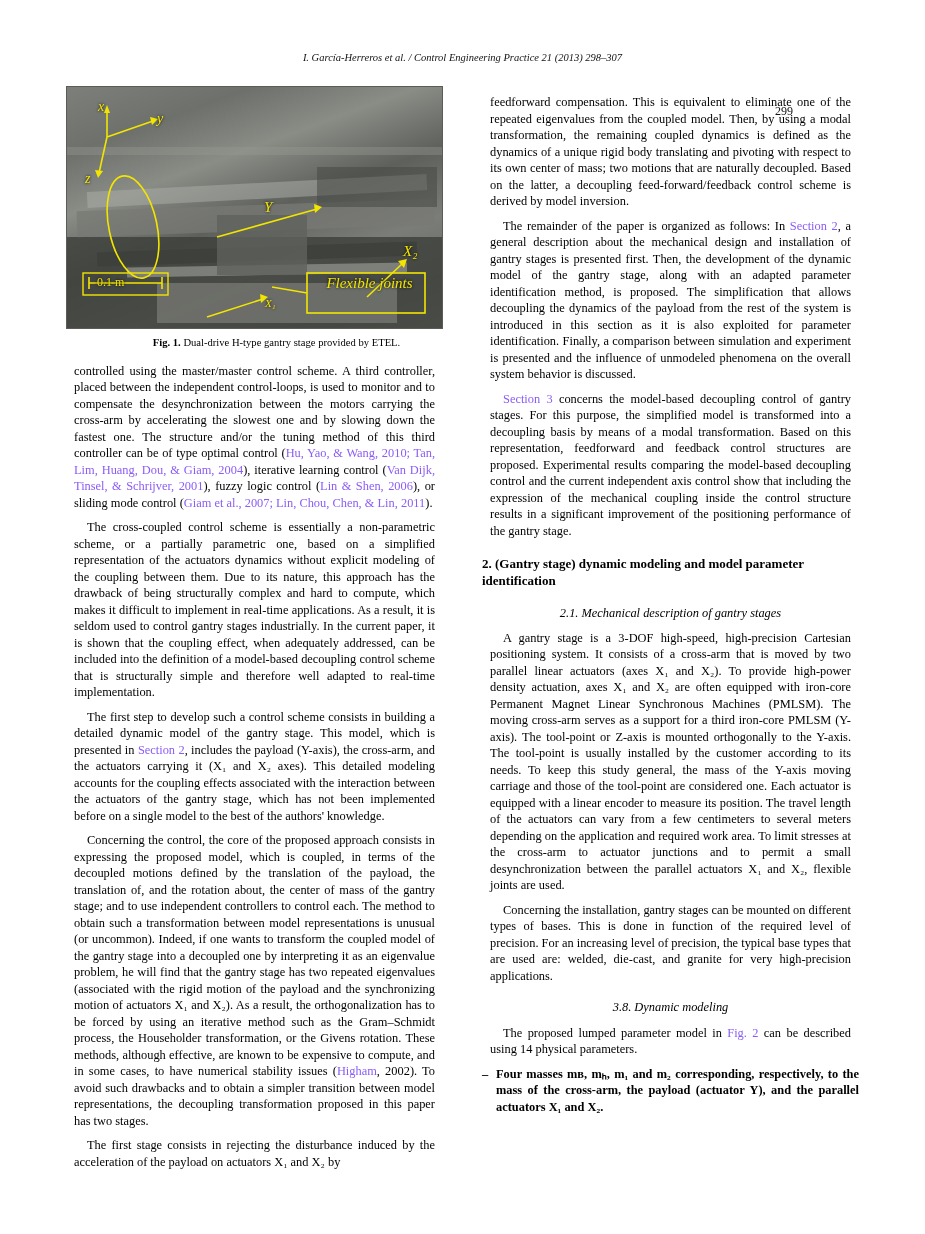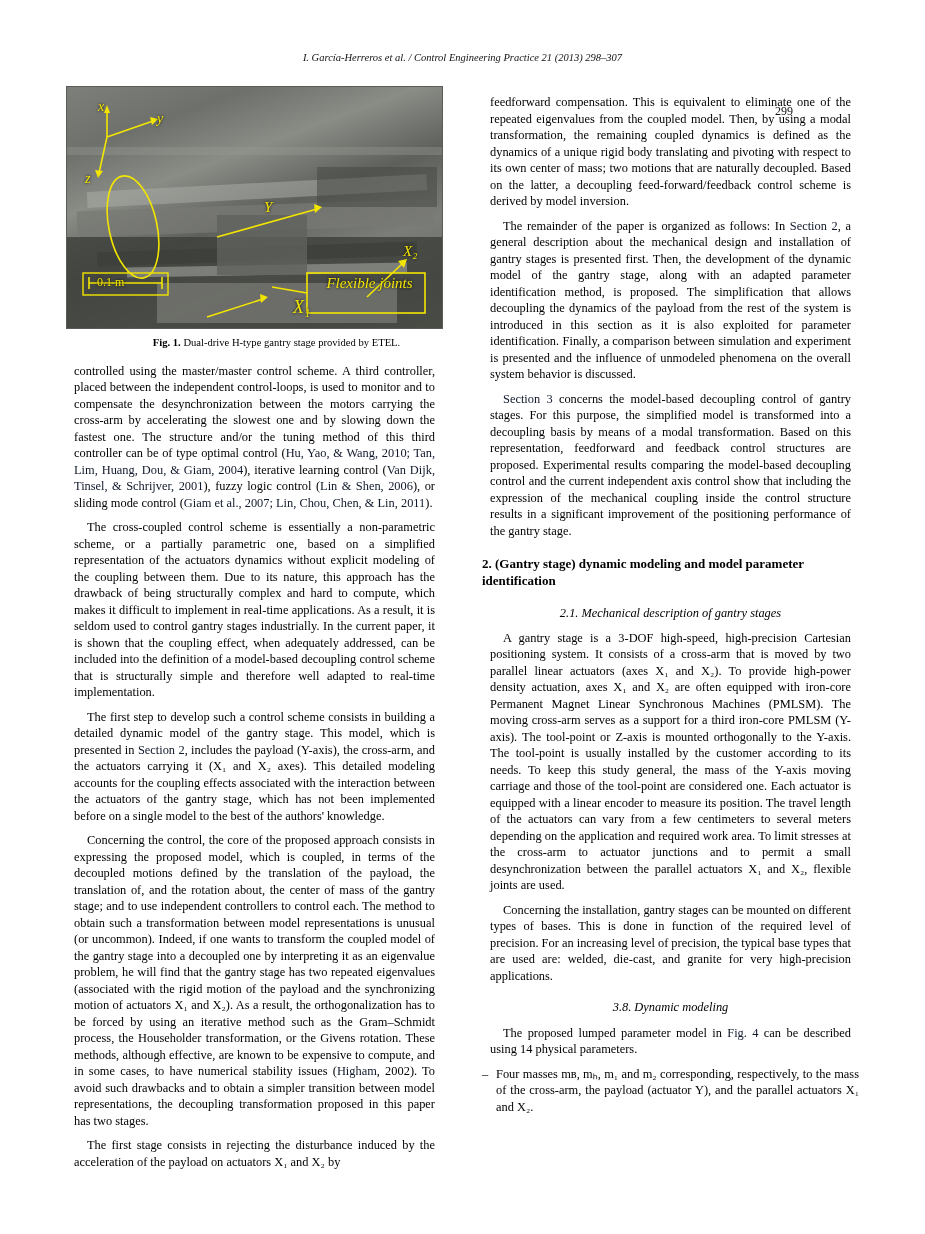--- a/index.html
+++ b/index.html
@@ -50,21 +50,21 @@
   }
   p {
     margin: 8px;
     font-size: 12.4px;
     line-height: 1.33;
     text-align: justify;
     text-indent: 13px;
     hyphens: auto;
   }
   p.noindent { text-index: 0; text-indent: 0; }
-  .ref { color: #0f172a; font-family: Liberation Serif, serif; }
+  .ref { color: #8b5cf6; font-family: Liberation Serif, serif; }
   .figure {
     width: 377px;
     margin: 0 0 6px 0;
   }
   .figcaption {
     font-size: 10.6px;
     line-height: 1.3;
     text-align: center;
     margin-top: 7px;
     margin-bottom: 13px;
@@ -108,20 +108,21 @@
     font-style: italic;
     margin: 15px 0 9px 0;
     line-height: 1.3;
     text-indent: 0;
     text-align: center;
   }
   ul.dashlist {
     margin: 4px 0 0 0;
     padding: 0;
     list-style: none;
+    font-weight: bold;
   }
   ul.dashlist li {
     font-size: 12.4px;
     line-height: 1.33;
     text-align: justify;
     padding-left: 14px;
     position: relative;
     margin-bottom: 2px;
   }
   ul.dashlist li:before {
@@ -182,21 +183,21 @@
           <rect x="16" y="186" width="85" height="22" stroke="#f2e500" stroke-width="1.4" fill="none"></rect>
 
           <rect x="240" y="186" width="118" height="40" stroke="#f2e500" stroke-width="1.6" fill="none"></rect>
           <line x1="240" y1="206" x2="205" y2="200" stroke="#f2e500" stroke-width="1.4"></line>
         </svg>
 
         <div class="yellow" style="left:31px;top:12px;">x</div>
         <div class="yellow" style="left:90px;top:24px;">y</div>
         <div class="yellow" style="left:18px;top:84px;">z</div>
         <div class="yellow" style="left:197px;top:112px;font-size:15px;">Y</div>
-        <div class="yellow" style="left:198px;top:210px;font-size:18px;margin-left:28px;">X₁</div>
+        <div class="yellow" style="left:198px;top:210px;font-size:11px;">X₁</div>
         <div class="yellow" style="left:336px;top:156px;font-size:15px;">X₂</div>
         <div class="yellow" style="left:30px;top:188px;font-style:normal;font-size:12px;">0.1 m</div>
         <div class="yellow" style="left:250px;top:188px;font-size:15px;width:105px;text-align:center;line-height:1.15;">Flexible joints</div>
       </div>
       <div class="figcaption">
         <b>Fig. 1.</b>
         <span>Dual-drive H-type gantry stage provided by ETEL.</span>
       </div>
     </div>
 
@@ -222,20 +223,20 @@
     <h2 class="section">2.  (Gantry stage) dynamic modeling and model parameter identification</h2>
 
     <h3 class="subsection">2.1.  Mechanical description of gantry stages</h3>
 
     <p>A gantry stage is a 3-DOF high-speed, high-precision Cartesian positioning system. It consists of a cross-arm that is moved by two parallel linear actuators (axes X₁ and X₂). To provide high-power density actuation, axes X₁ and X₂ are often equipped with iron-core Permanent Magnet Linear Synchronous Machines (PMLSM). The moving cross-arm serves as a support for a third iron-core PMLSM (Y-axis). The tool-point or Z-axis is mounted orthogonally to the Y-axis. The tool-point is usually installed by the customer according to its needs. To keep this study general, the mass of the Y-axis moving carriage and those of the tool-point are considered one. Each actuator is equipped with a linear encoder to measure its position. The travel length of the actuators can vary from a few centimeters to several meters depending on the application and required work area. To limit stresses at the cross-arm to actuator junctions and to permit a small desynchronization between the parallel actuators X₁ and X₂, flexible joints are used.</p>
 
     <p>Concerning the installation, gantry stages can be mounted on different types of bases. This is done in function of the required level of precision. For an increasing level of precision, the typical base types that are used are: welded, die-cast, and granite for very high-precision applications.</p>
 
     <h3 class="subsection">3.8.  Dynamic modeling</h3>
 
-    <p><span>The proposed lumped parameter model in </span><span class="ref">Fig. 4</span><span> can be described using 14 physical parameters.</span></p>
+    <p><span>The proposed lumped parameter model in </span><span class="ref">Fig. 2</span><span> can be described using 14 physical parameters.</span></p>
 
     <ul class="dashlist">
       <li>Four masses mʙ, mₕ, m₁ and m₂ corresponding, respectively, to the mass of the cross-arm, the payload (actuator Y), and the parallel actuators X₁ and X₂.</li>
     </ul>
   </div>
 
 </div>
 
 </body></html>

